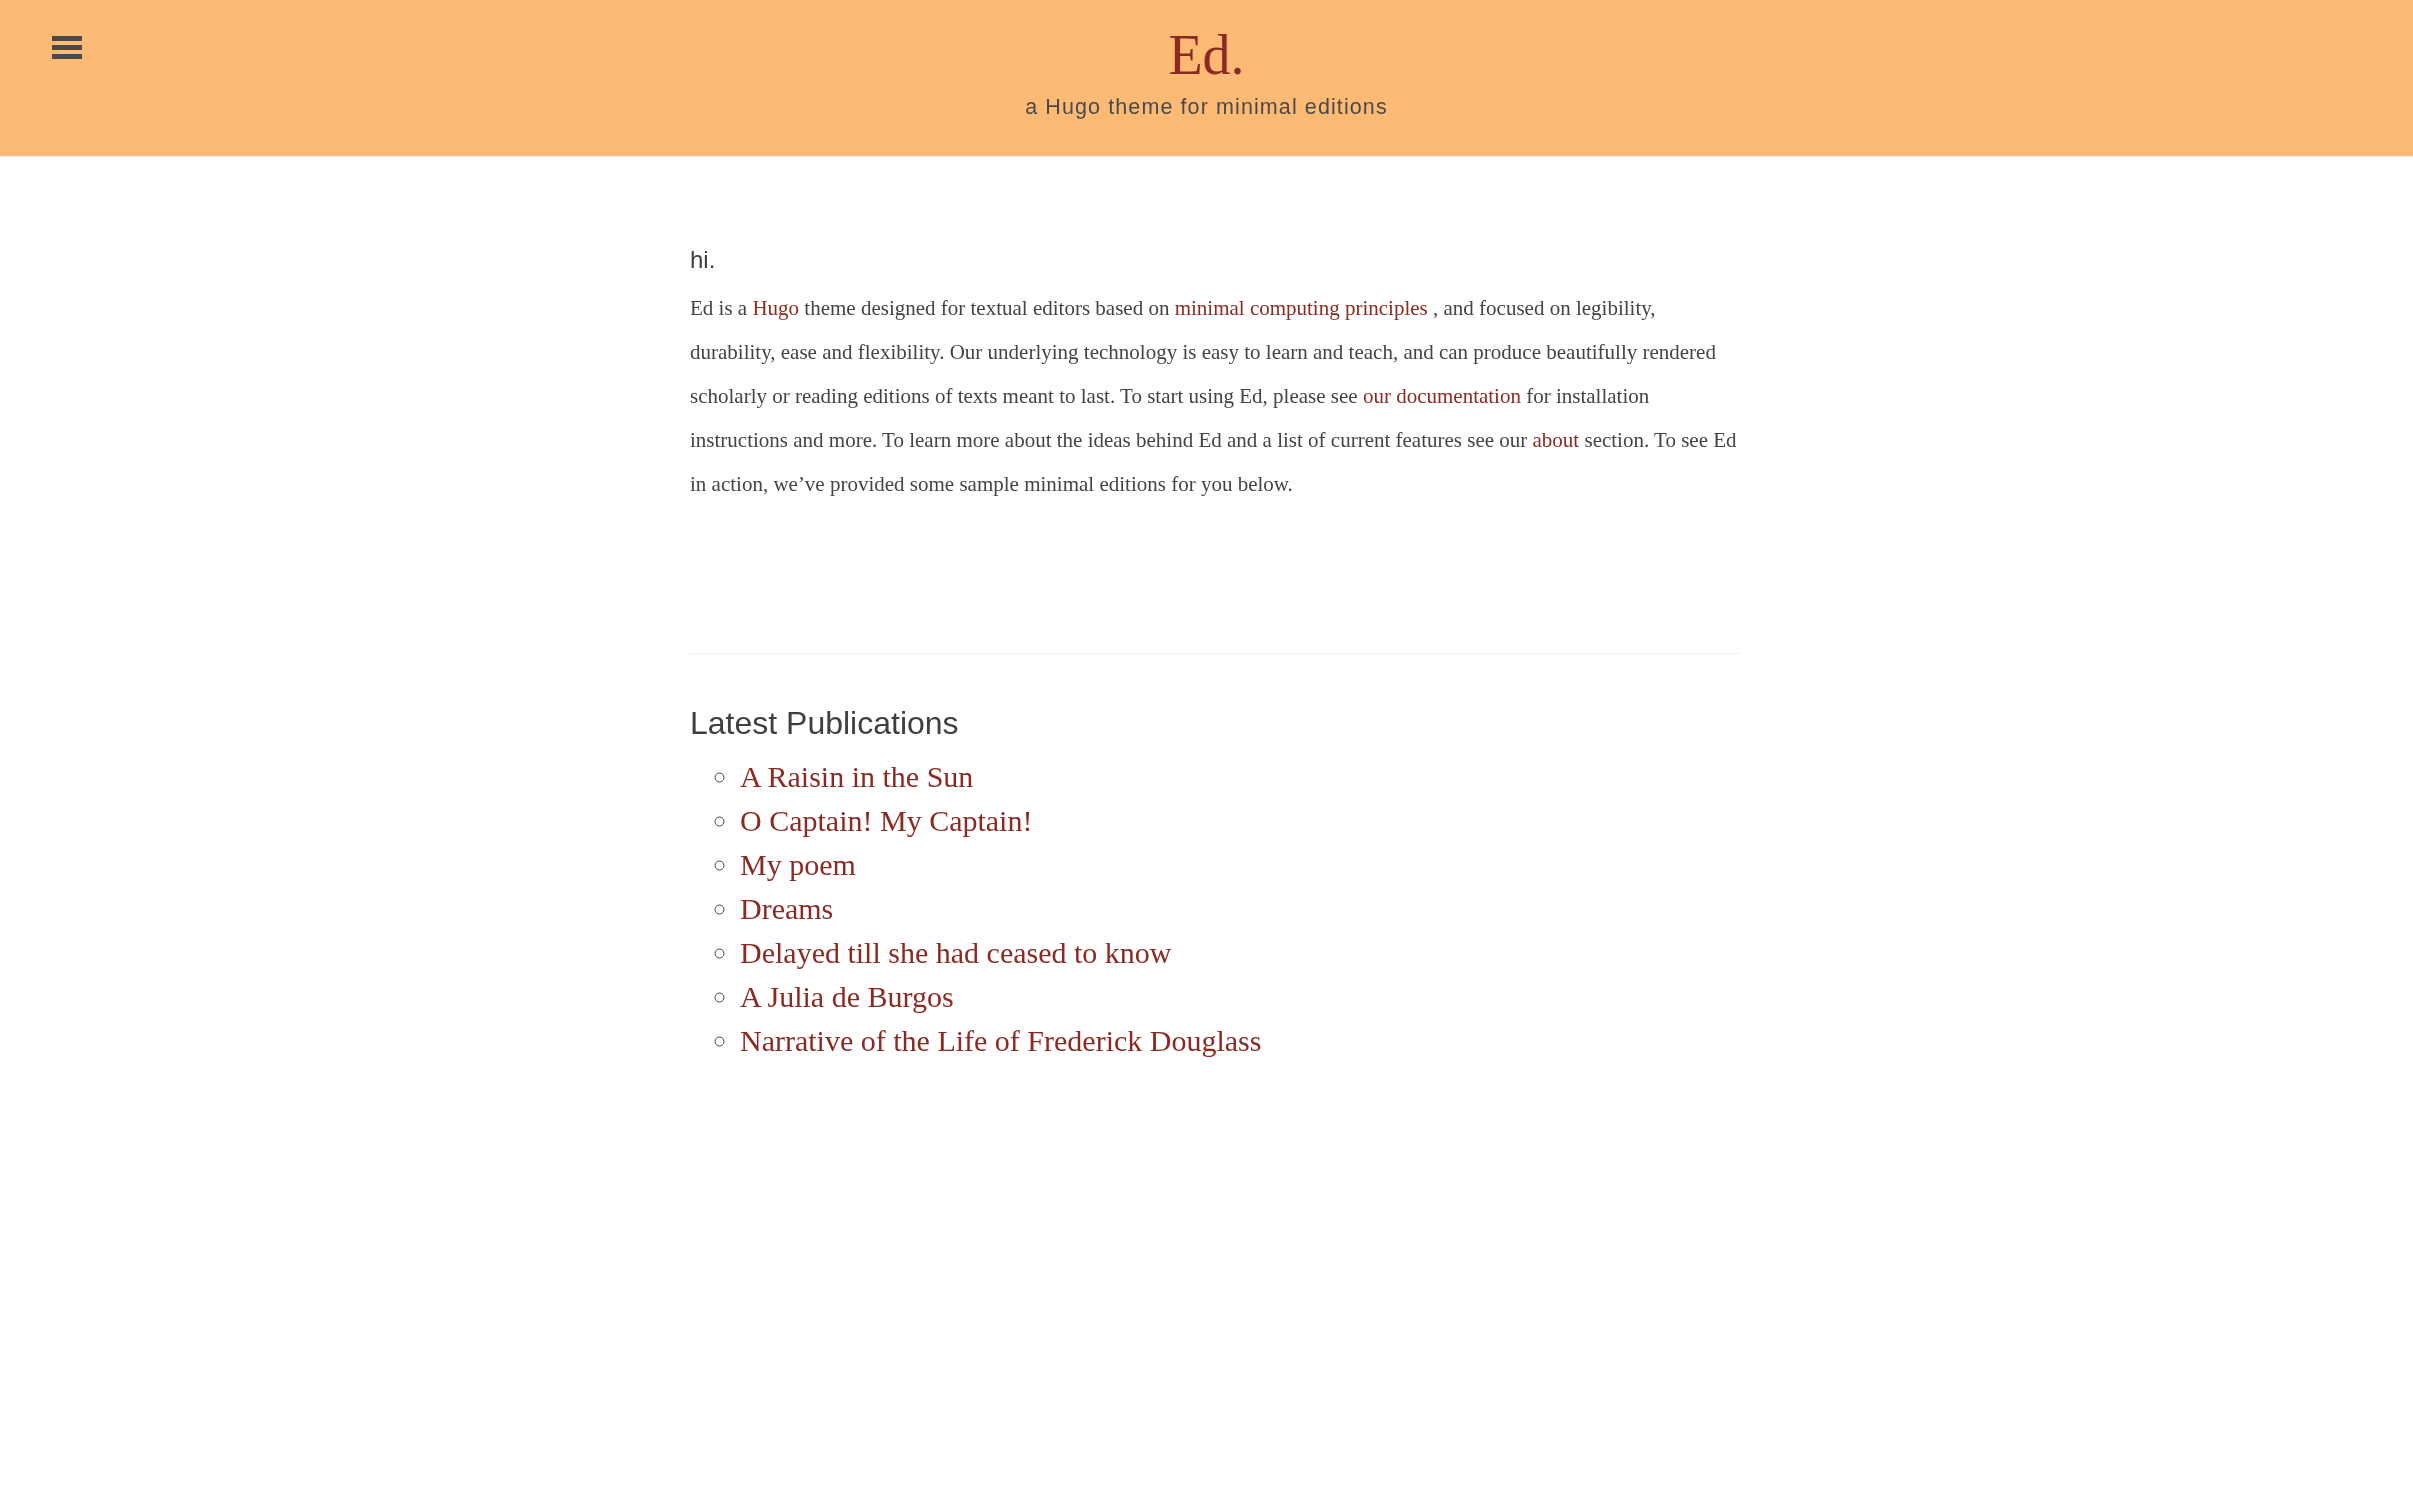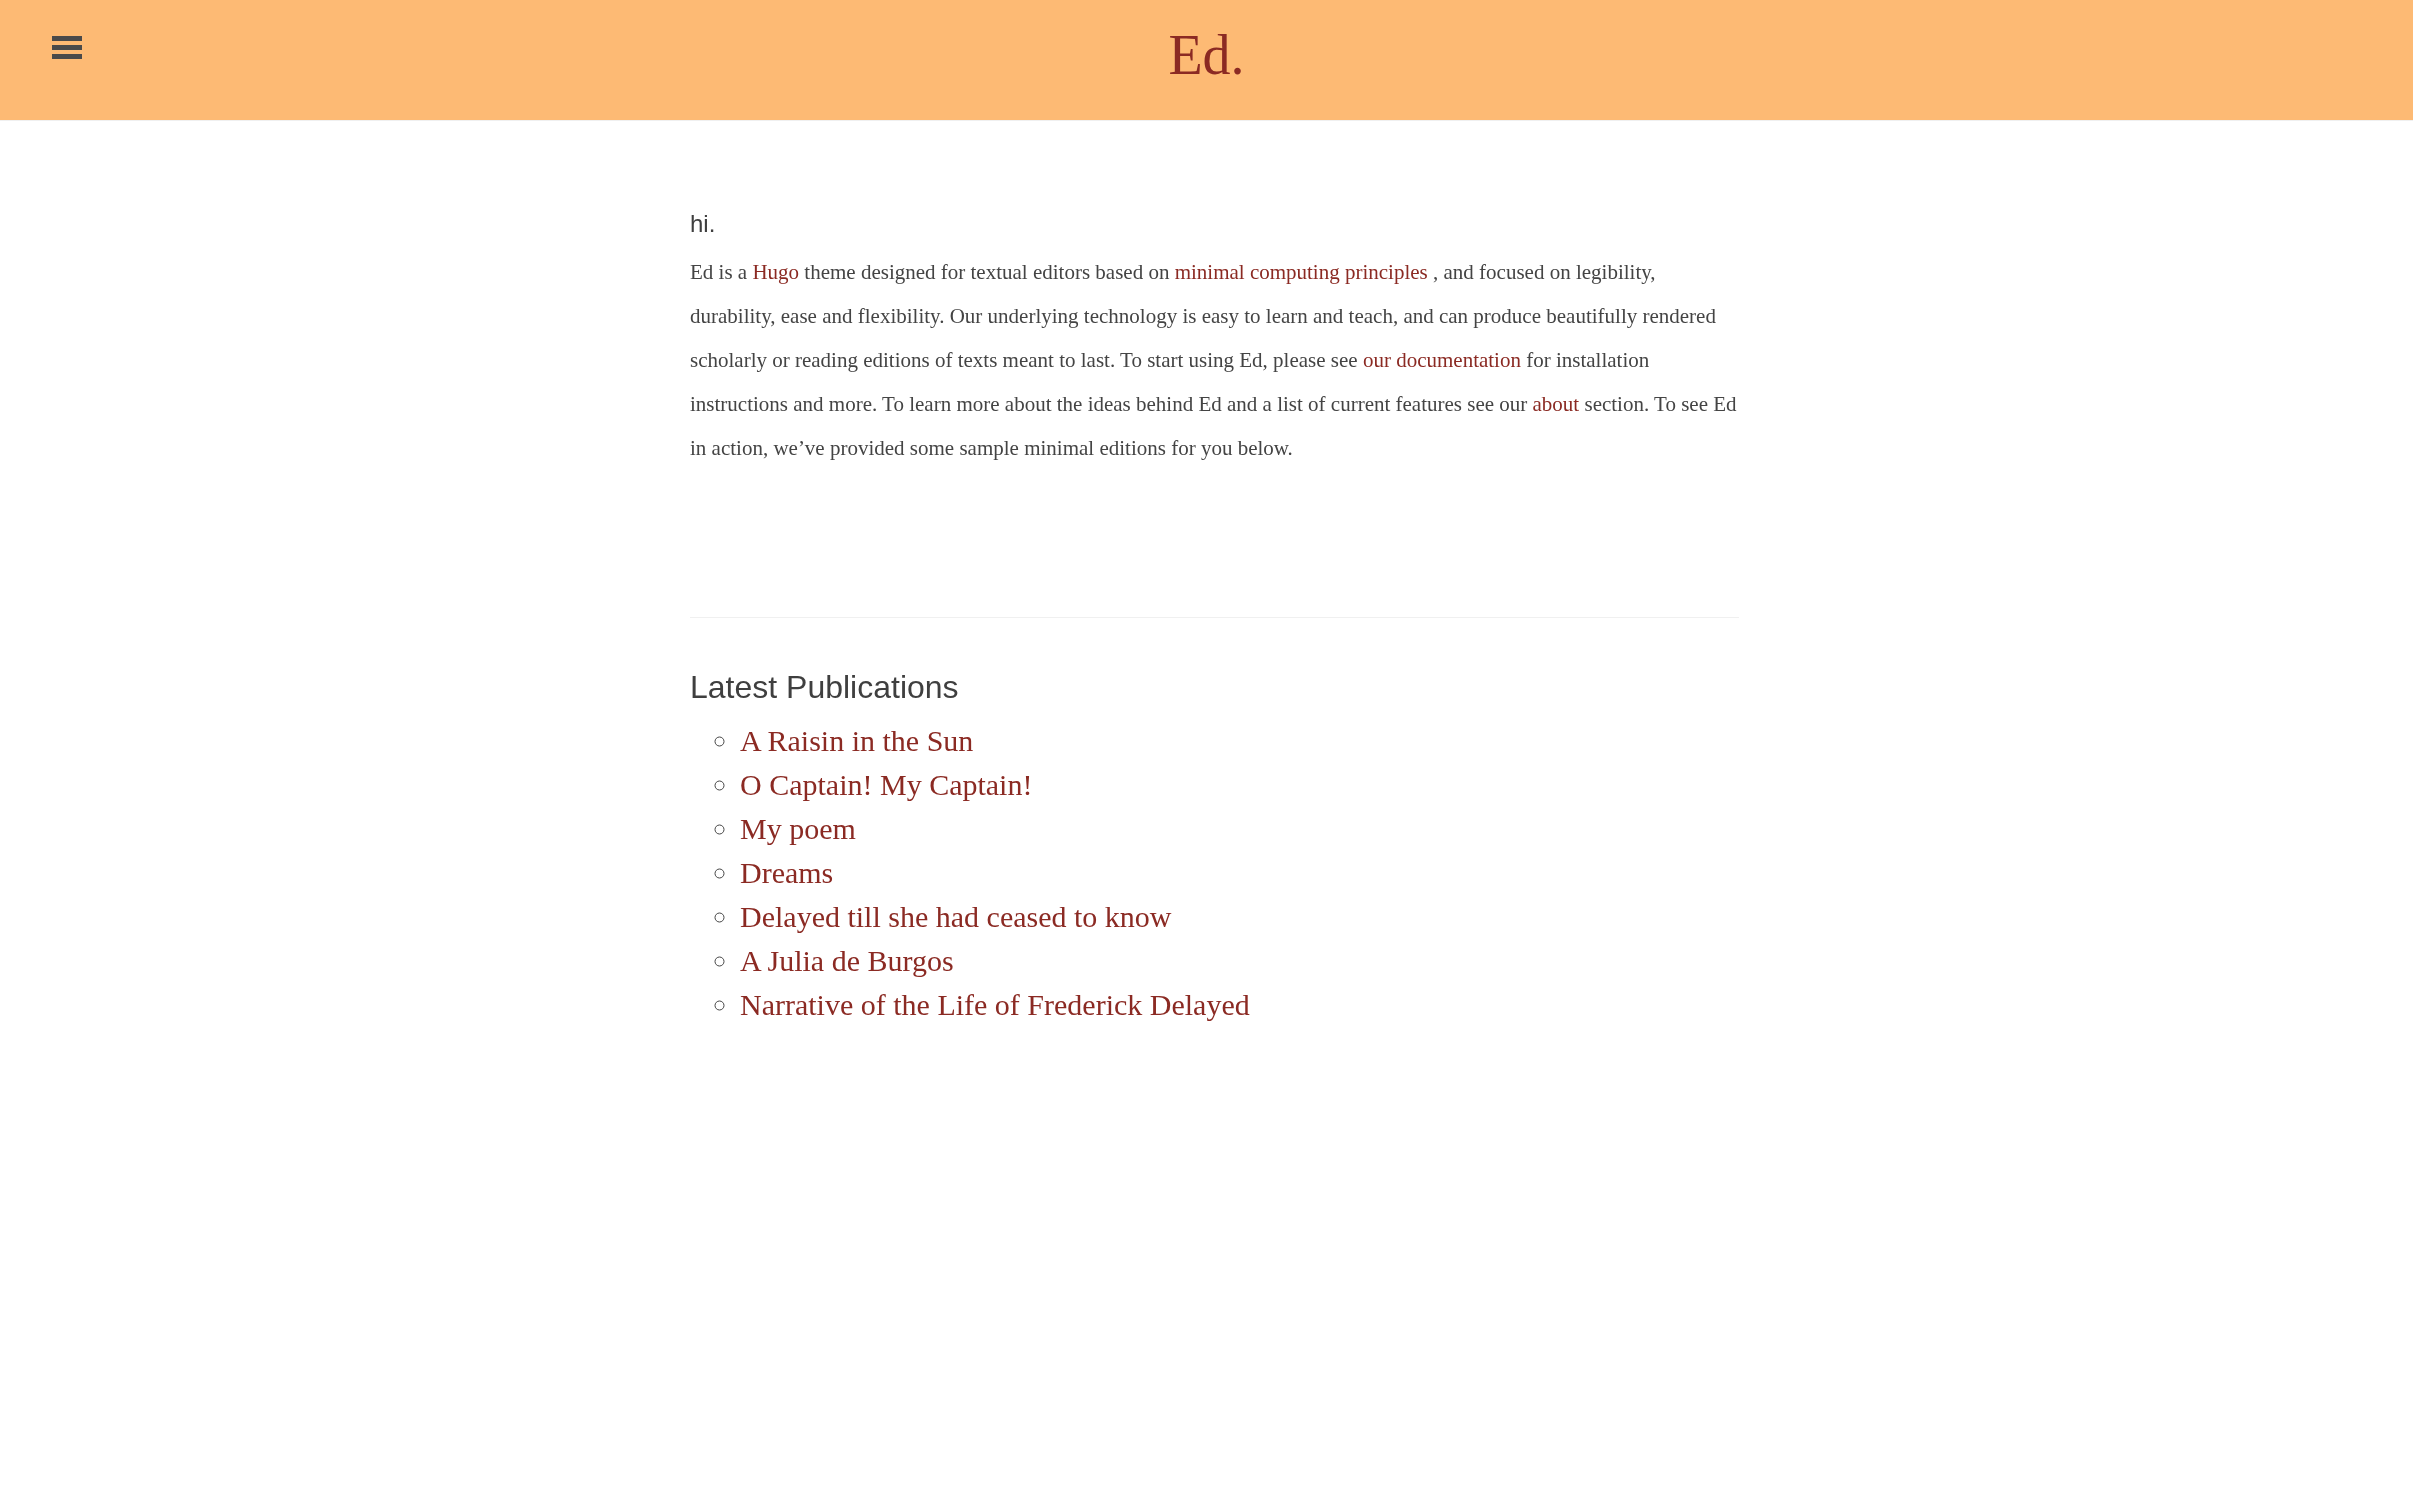--- a/index.html
+++ b/index.html
@@ -103,30 +103,31 @@
 </head>
 <body>
 
 <header class="site-header">
   <button class="menu-button" aria-label="menu">
     <span class="bar"></span>
     <span class="bar"></span>
     <span class="bar"></span>
   </button>
   <div class="site-title">Ed.</div>
+  <div class="site-subtitle">a Hugo theme for minimal editions</div>
 </header>
 
 <main class="main-col">
   <h1 class="greeting">hi.</h1>
   <p class="intro"><span>Ed is a </span><a class="textlink">Hugo</a><span> theme designed for textual editors based on </span><a class="textlink">minimal computing principles</a><span> , and focused on legibility, durability, ease and flexibility. Our underlying technology is easy to learn and teach, and can produce beautifully rendered scholarly or reading editions of texts meant to last. To start using Ed, please see </span><a class="textlink">our documentation</a><span> for installation instructions and more. To learn more about the ideas behind Ed and a list of current features see our </span><a class="textlink">about</a><span> section. To see Ed in action, we’ve provided some sample minimal editions for you below.</span></p>
   <hr class="divider">
   <h2 class="pub-heading">Latest Publications</h2>
   <ul class="pub-list">
       <li><a class="textlink">A Raisin in the Sun</a></li>
       <li><a class="textlink">O Captain! My Captain!</a></li>
       <li><a class="textlink">My poem</a></li>
       <li><a class="textlink">Dreams</a></li>
       <li><a class="textlink">Delayed till she had ceased to know</a></li>
       <li><a class="textlink">A Julia de Burgos</a></li>
-      <li><a class="textlink">Narrative of the Life of Frederick Delayed</a></li>
+      <li><a class="textlink">Narrative of the Life of Frederick Douglass</a></li>
     </ul>
 </main>
 
 
 </body></html>

